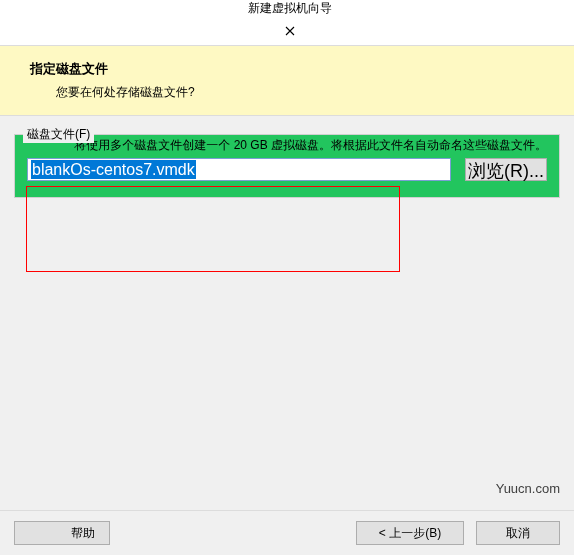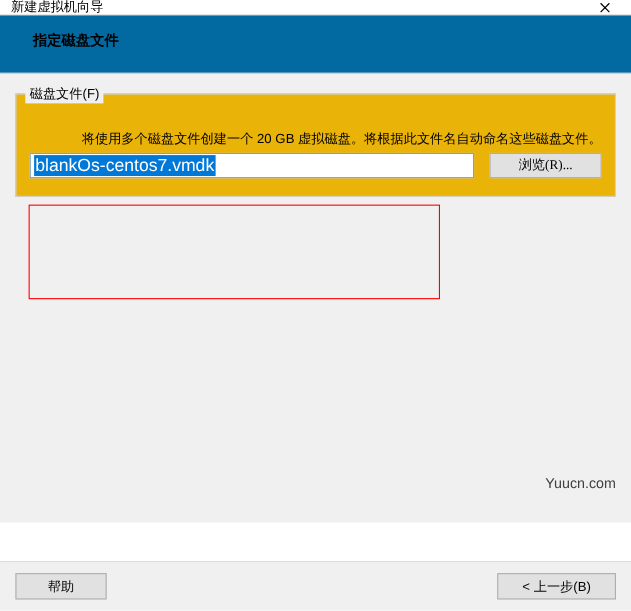--- a/index.html
+++ b/index.html
@@ -10,27 +10,28 @@
     body {
       font-family: "Microsoft YaHei", "Segoe UI", Tahoma, sans-serif;
       font-size: 12px;
       background: #fff;
       width: 574px;
       height: 555px;
       position: relative;
       overflow: hidden;
     }
     .titlebar {
-      height: 14px;
+      height: 46px;
       display: flex;
       align-items: center;
       justify-content: space-between;
       padding: 0 4px 0 10px;
       border-bottom: 1px solid #dcdcdc;
       background: #fff;
+      flex-direction: column;
     }
     .titlebar-title {
       font-size: 12px;
       color: #000;
     }
     .close-btn {
       width: 40px;
       height: 28px;
       display: flex;
       align-items: center;
@@ -41,43 +42,43 @@
       border: none;
       cursor: pointer;
     }
     .close-btn svg {
       width: 10px;
       height: 10px;
     }
     .header-area {
       padding: 14px 24px 14px 30px;
       border-bottom: 1px solid #dcdcdc;
-      background: #0369a1;
+      background: #fef9c3;
     }
     .header-title {
       font-size: 13px;
       font-weight: bold;
       color: #000;
       margin-bottom: 6px;
     }
     .header-subtitle {
       font-size: 12px;
       color: #000;
       margin-left: 26px;
     }
     .content-area {
       padding: 12px 14px;
       background: #f0f0f0;
       height: 408px;
       position: relative;
     }
     .fieldset {
       border: 1px solid #d0d0d0;
-      padding: 30px 12px 16px 12px;
-      background: #eab308;
+      padding: 0 12px 16px 12px;
+      background: #22c55e;
       position: relative;
       margin-top: 6px;
     }
     .fieldset-legend {
       position: absolute;
       top: -9px;
       left: 8px;
       background: #f0f0f0;
       padding: 0 4px;
       font-size: 12px;
@@ -106,28 +107,28 @@
       padding: 0 3px;
     }
     .file-input-selection {
       background: #0078d7;
       color: #fff;
       font-size: 16px;
       padding: 1px 1px;
       line-height: 17px;
     }
     .browse-btn {
-      width: 102px;
+      width: 82px;
       height: 23px;
       background: #e1e1e1;
       border: 1px solid #adadad;
-      font-size: 12px;
+      font-size: 18px;
       color: #000;
       cursor: pointer;
-      font-family: Liberation Serif, serif;
+      font-family: Liberation Sans, sans-serif;
     }
     .red-box {
       position: absolute;
       border: 1px solid #ff0000;
       top: 186px;
       left: 26px;
       width: 374px;
       height: 86px;
       pointer-events: none;
     }
@@ -157,21 +158,22 @@
       height: 24px;
       background: #e1e1e1;
       border: 1px solid #adadad;
       font-size: 12px;
       color: #000;
       cursor: pointer;
       font-family: inherit;
       padding: 0 14px;
     }
     .footer-btn.help {
-      width: 83px;
+      width: 96px;
+      text-align: right;
     }
     .footer-spacer {
       flex: 1;
     }
     .footer-btn.nav {
       width: 108px;
     }
     .footer-btn.default {
       border: 1px solid #0078d7;
     }
@@ -187,20 +189,21 @@
   <span class="titlebar-title">新建虚拟机向导</span>
   <button class="close-btn">
     <svg viewBox="0 0 10 10">
         <path d="M1 1 L9 9 M9 1 L1 9" stroke="#000" stroke-width="1.1" fill="none"></path>
       </svg>
   </button>
 </div>
 
 <div class="header-area">
   <div class="header-title">指定磁盘文件</div>
+  <div class="header-subtitle">您要在何处存储磁盘文件?</div>
 </div>
 
 <div class="content-area">
   <div class="fieldset">
     <div class="fieldset-legend">磁盘文件(F)</div>
     <div class="description">将使用多个磁盘文件创建一个 20 GB 虚拟磁盘。将根据此文件名自动命名这些磁盘文件。</div>
     <div class="input-row">
       <div class="file-input-wrap">
         <span class="file-input-selection">blankOs-centos7.vmdk</span>
       </div>
@@ -209,13 +212,14 @@
   </div>
   <div class="watermark">Yuucn.com</div>
 </div>
 
 <div class="red-box"></div>
 
 <div class="footer">
   <button class="footer-btn help">帮助</button>
   <div class="footer-spacer"></div>
   <button class="footer-btn nav">&lt; 上一步(B)</button>
+  <button class="footer-btn cancel">取消</button>
 </div>
 
 </body></html>

